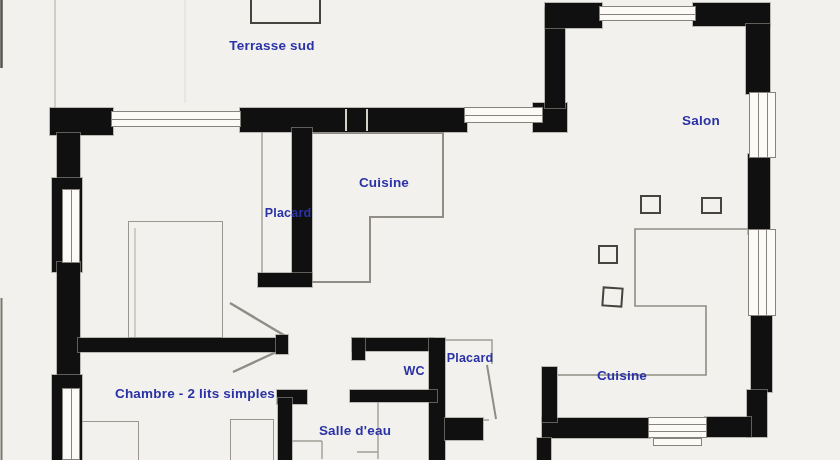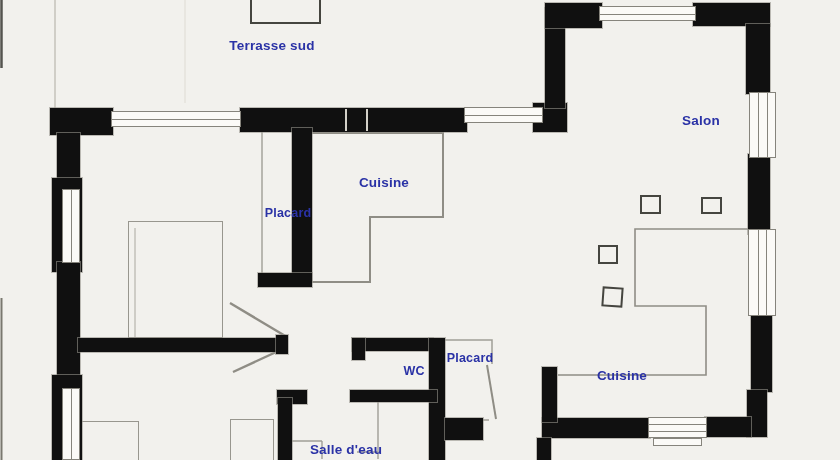--- a/index.html
+++ b/index.html
@@ -134,15 +134,16 @@
   </div>
   <div class="win" style="left:653px;top:438px;width:49px;height:8px;"></div>
 
   <div class="label" style="left:272px;top:45px;">Terrasse sud</div>
   <div class="label" style="left:384px;top:182px;">Cuisine</div>
   <div class="label small" style="left:288px;top:213px;">Placard</div>
   <div class="label" style="left:701px;top:120px;">Salon</div>
   <div class="label" style="left:622px;top:343px;margin-top:32px;">Cuisine</div>
   <div class="label small" style="left:470px;top:358px;">Placard</div>
   <div class="label small" style="left:414px;top:371px;">WC</div>
-  <div class="label" style="left:346px;top:430px;margin-top:19px;">Salle d'eau</div>
+  <div class="label" style="left:195px;top:393px;">Chambre - 2 lits simples</div>
+  <div class="label" style="left:355px;top:430px;">Salle d'eau</div>
 
 </div>
 
 </body></html>

